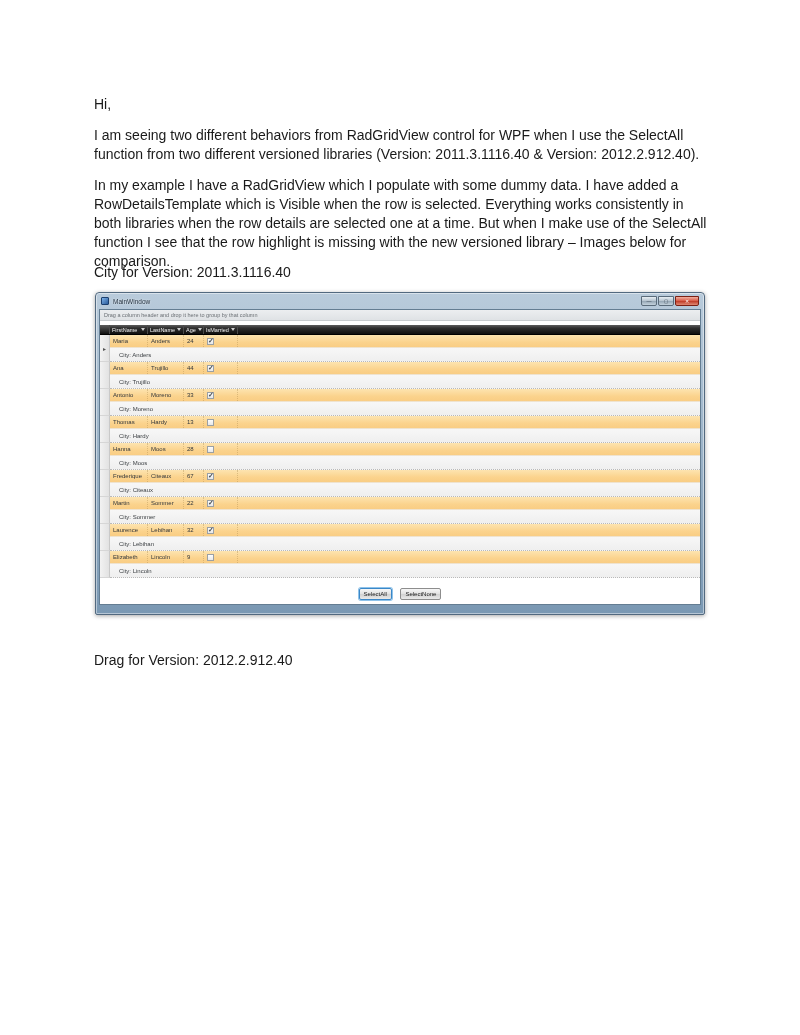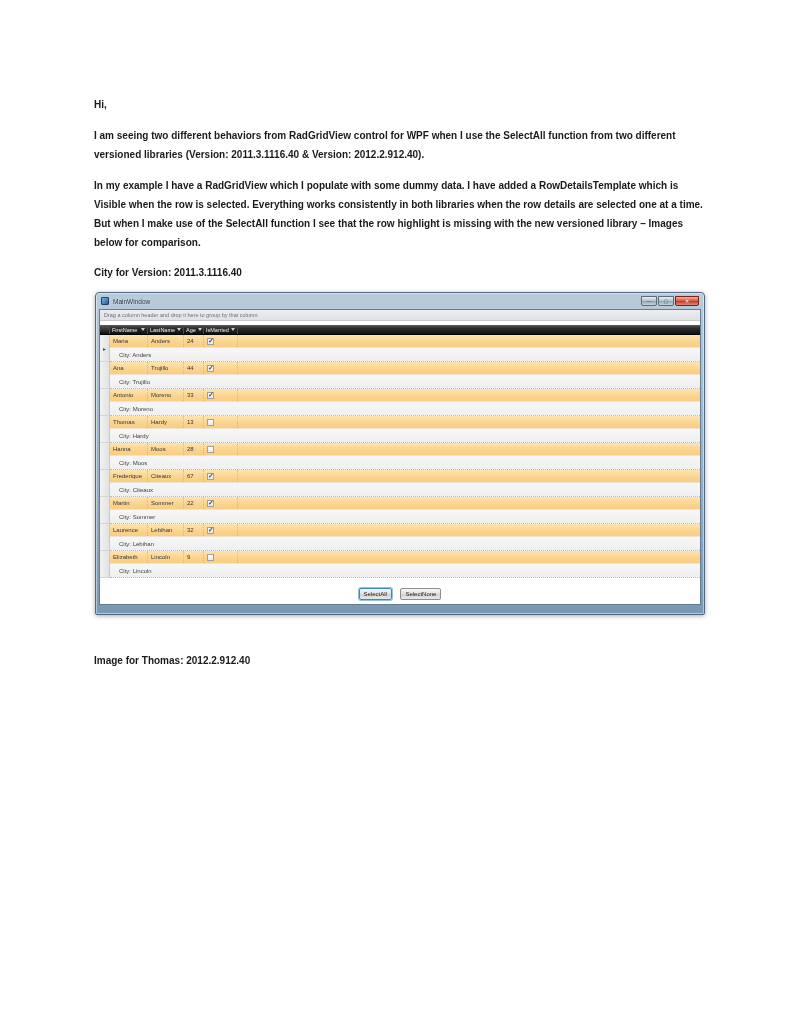--- a/index.html
+++ b/index.html
@@ -1,20 +1,20 @@
 <!DOCTYPE html>
 <html><head>
 <meta charset="utf-8">
 <style>
   * { margin:0; padding:0; box-sizing:border-box; }
   html,body { width:800px; height:1035px; background:#ffffff; font-family:"Liberation Sans", sans-serif; }
   .page { position:relative; width:800px; height:1035px; background:#fff; overflow:hidden; }
 
   
-  .doc-text { position:absolute; left:94px; width:614px; font-size:10px; line-height:19px; color:#1a1a1a;font-weight:bold; }
+  .doc-text { position:absolute; left:94px; width:614px; font-size:14px; line-height:19px; color:#1a1a1a; }
   .greeting   { top:95px; }
   .para1      { top:126px; }
   .para2      { top:176px; }
   .caption1   { top:263px; }
   .caption2   { top:651px; }
 
   
   .win {
     position:absolute; left:95px; top:292px; width:610px; height:323px;
     background:linear-gradient(180deg,#b9cbdb 0%, #a7bdd0 30%, #8fa9c0 70%, #7a98b3 100%);
@@ -303,15 +303,15 @@
 
       </div>
 
       <div class="btn-bar">
         <span class="btn btn-accent">SelectAll</span>
         <span class="btn">SelectNone</span>
       </div>
     </div>
   </div>
 
-  <div class="doc-text caption2">Image for Thomas: 2012.2.912.40</div>
+  <div class="doc-text caption2">Drag for Version: 2012.2.912.40</div>
 
 </div>
 
 </body></html>

